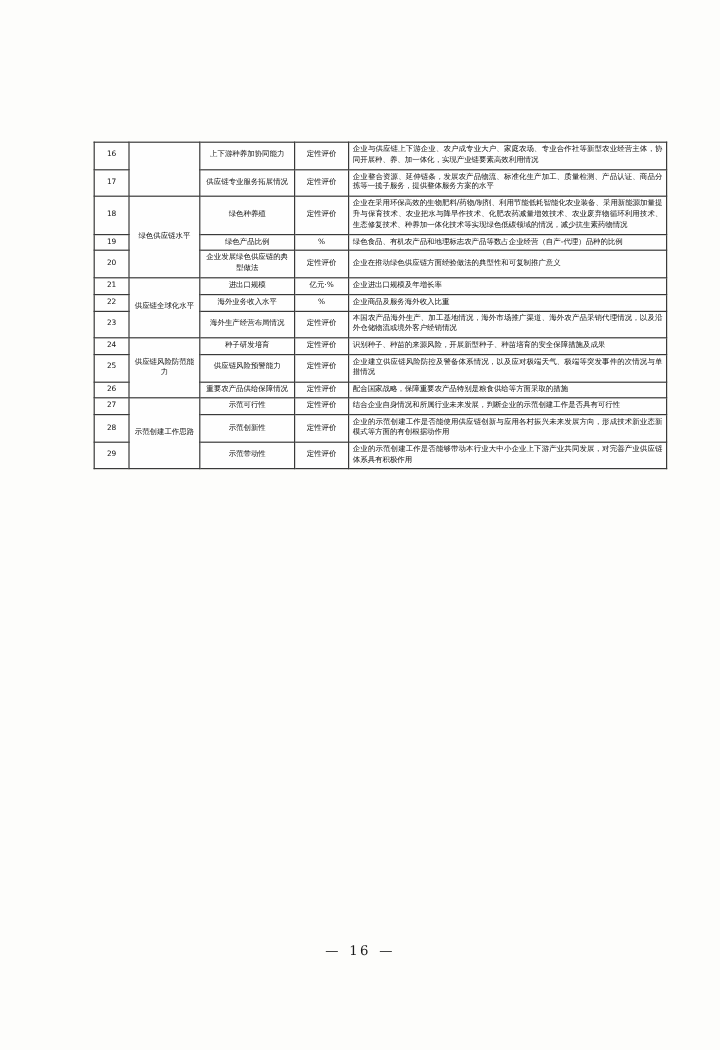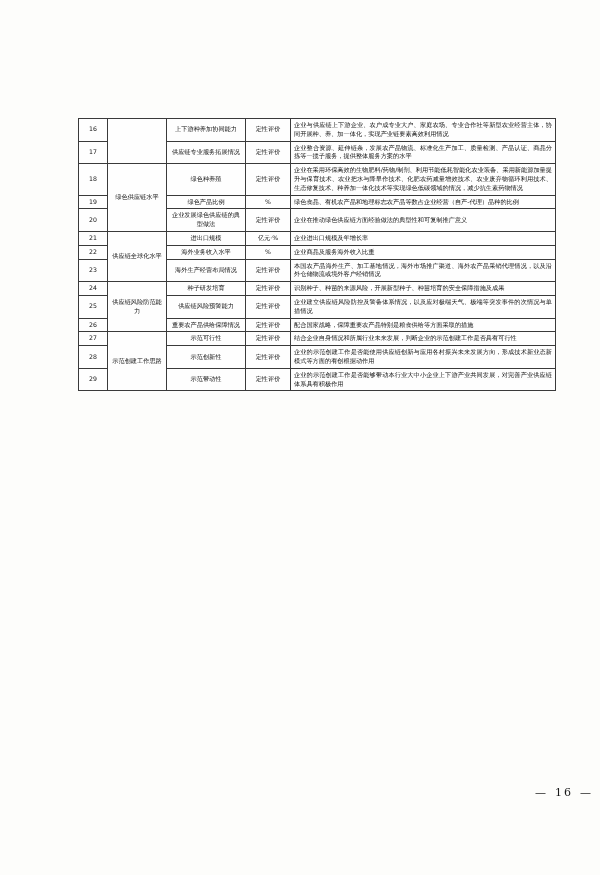--- a/index.html
+++ b/index.html
@@ -69,21 +69,21 @@
     text-justify: inter-ideograph;
     font-size: 6.2px;
     line-height: 1.45;
     padding: 3px 4px;
   }
   .footer {
     position: absolute;
     left: 0;
     top: 786px;
     width: 600px;
-    text-align: right;
+    text-align: center;
     font-size: 11px;
     color: #1a1a1a;
     letter-spacing: 2px;
     font-family: "DejaVu Serif", "Liberation Serif", serif;
   }
   .footer .dash {
     display: inline-block;
     padding: 0 7px;
     font-size: 11px;
   }

